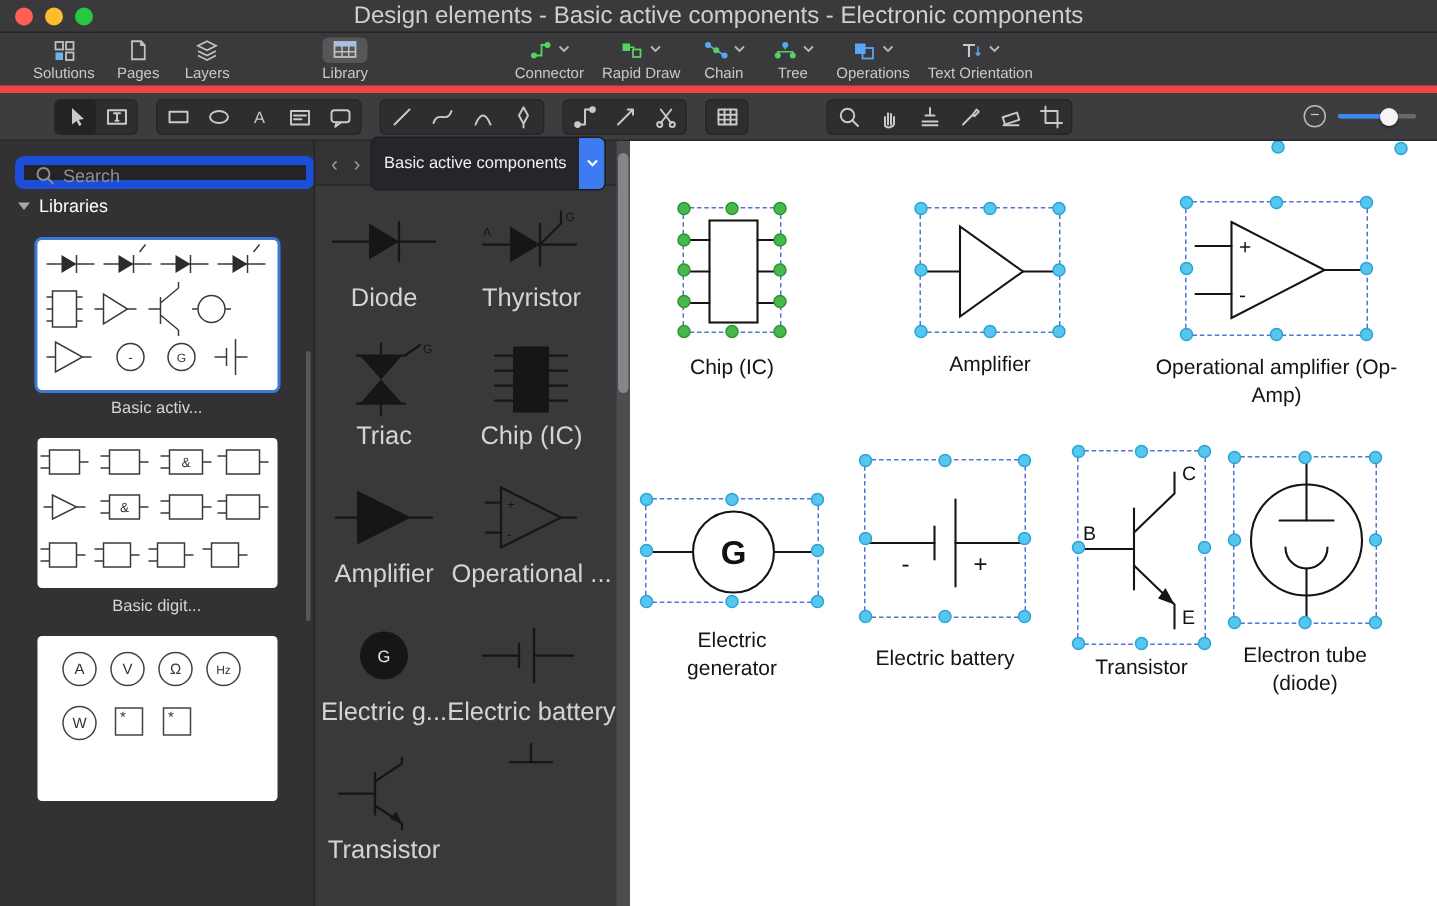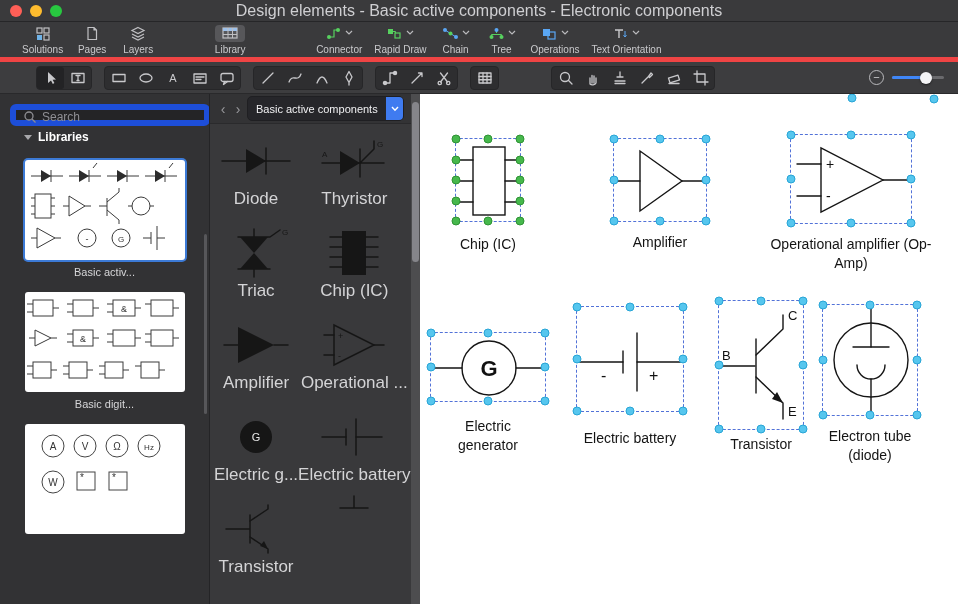--- a/index.html
+++ b/index.html
@@ -35,39 +35,39 @@
 
 .content{display:flex;height:510px}
 
 
 .sidebar{width:210px;background:#323234;position:relative;border-right:1px solid #242426;overflow:hidden}
 .search-row{display:flex;align-items:center;gap:6px;margin:10px 10px 0}
 .search{flex:1;display:flex;align-items:flex-start;gap:5px;background:#242426;border:6px solid #1d4ed8;border-radius:6px;height:22px;padding:0 7px}
 .search input{flex:1;min-width:0;background:transparent;border:none;outline:none;color:#ddd;font-size:12px}
 .search input::placeholder{color:#8e8e93}
 .tree-row{display:flex;align-items:center;font-size:12px;height:22px;padding-left:12px;color:#e4e4e6}
-.tree-row.child{padding-left:24px;font-weight:bold;color:#fff}
+.tree-row.child{padding-left:12px;font-weight:normal;color:#fff}
 .tree-row.root{margin-top:12px}
 .disc{width:0;height:0;border-left:4px solid transparent;border-right:4px solid transparent;border-top:5px solid #a8a8ab;display:inline-block;margin-right:6px}
 .card{width:160px;margin:0 auto;background:#fff;border-radius:3px;display:block}
 .card.sel{box-shadow:0 0 0 2px #3c7ad6}
 .card svg{display:block}
 .caption{text-align:center;font-size:11px;color:#d6d6d8;margin-top:6px;height:14px}
 .c1{margin-top:12px}.c2{margin-top:12px}.c3{margin-top:12px}
 .side-scroll{position:absolute;right:2px;top:140px;width:3px;height:180px;background:#57575a;border-radius:2px}
 .csym{stroke:#3a3a3a;stroke-width:1;fill:none}
 .csymf{fill:#2c2c2c;stroke:none}
 .ctext{fill:#333;stroke:none}
 
 
 .library{width:210px;background:#39393b;display:flex}
 .lib-main{width:201px;display:flex;flex-direction:column}
 .lib-head{height:30px;display:flex;align-items:center;gap:3px;padding:0 7px;background:#333335;border-bottom:1px solid #2a2a2c}
 .nav-chev{color:#9a9a9e;font-size:14px;width:12px;text-align:center}
-.lib-select{flex:1;display:flex;align-items:center;height:25px;background:#26262a;border:1px solid #1f1f22;border-radius:5px;overflow:hidden}
+.lib-select{flex:1;display:flex;align-items:center;height:36px;background:#26262a;border:1px solid #1f1f22;border-radius:5px;overflow:hidden}
 .lib-select .val{flex:1;padding-left:8px;font-size:11px;color:#f0f0f2;white-space:nowrap}
 .dd-btn{width:17px;align-self:stretch;background:#3f7bf0;display:flex;align-items:center;justify-content:center}
 .lib-grid{display:grid;grid-template-columns:1fr 1fr;padding:2px 4px 0}
 .lib-item{height:92px;display:flex;flex-direction:column;align-items:center;justify-content:center}
 .lib-item .lbl{font-size:17px;color:#d4d4d6;margin-top:2px;white-space:nowrap}
 .lsym{stroke:#161616;stroke-width:1.5;fill:none;stroke-linecap:round}
 .lsymf{fill:#161616;stroke:none}
 .ltext{fill:#161616;stroke:none}
 .lib-scroll{width:9px;background:#4d4d4f;position:relative}
 .lib-thumb{position:absolute;left:1px;top:8px;width:7px;height:160px;background:#85858a;border-radius:4px}
@@ -136,21 +136,21 @@
     <span class="tb-ico active">
       <svg width="16" height="14">
           <rect x="1" y="2" width="14" height="10" fill="none" stroke="#c0c0c3" stroke-width="1.2"></rect>
           <rect x="1" y="2" width="14" height="3" fill="#9ec1ea"></rect>
           <path d="M1 8.5 H15 M6 2 V12 M10.5 2 V12" stroke="#c0c0c3" stroke-width="1"></path>
         </svg>
     </span>
     <span class="tb-label">Library</span>
   </div>
 
-  <div class="tb-btn" style="margin-left:57px">
+  <div class="tb-btn" style="margin-left:84px">
     <span class="tb-ico">
       <svg width="17" height="13">
           <path d="M4 10 H9 V3 H13" fill="none" stroke="#57d15f" stroke-width="1.2"></path>
           <circle cx="4" cy="10" r="2" fill="#57d15f"></circle>
           <circle cx="13" cy="3" r="2" fill="#57d15f"></circle>
         </svg>
       <svg width="8" height="6">
           <polyline points="1,1 4,4 7,1" fill="none" stroke="#b9b9bc" stroke-width="1.2"></polyline>
         </svg>
     </span>

